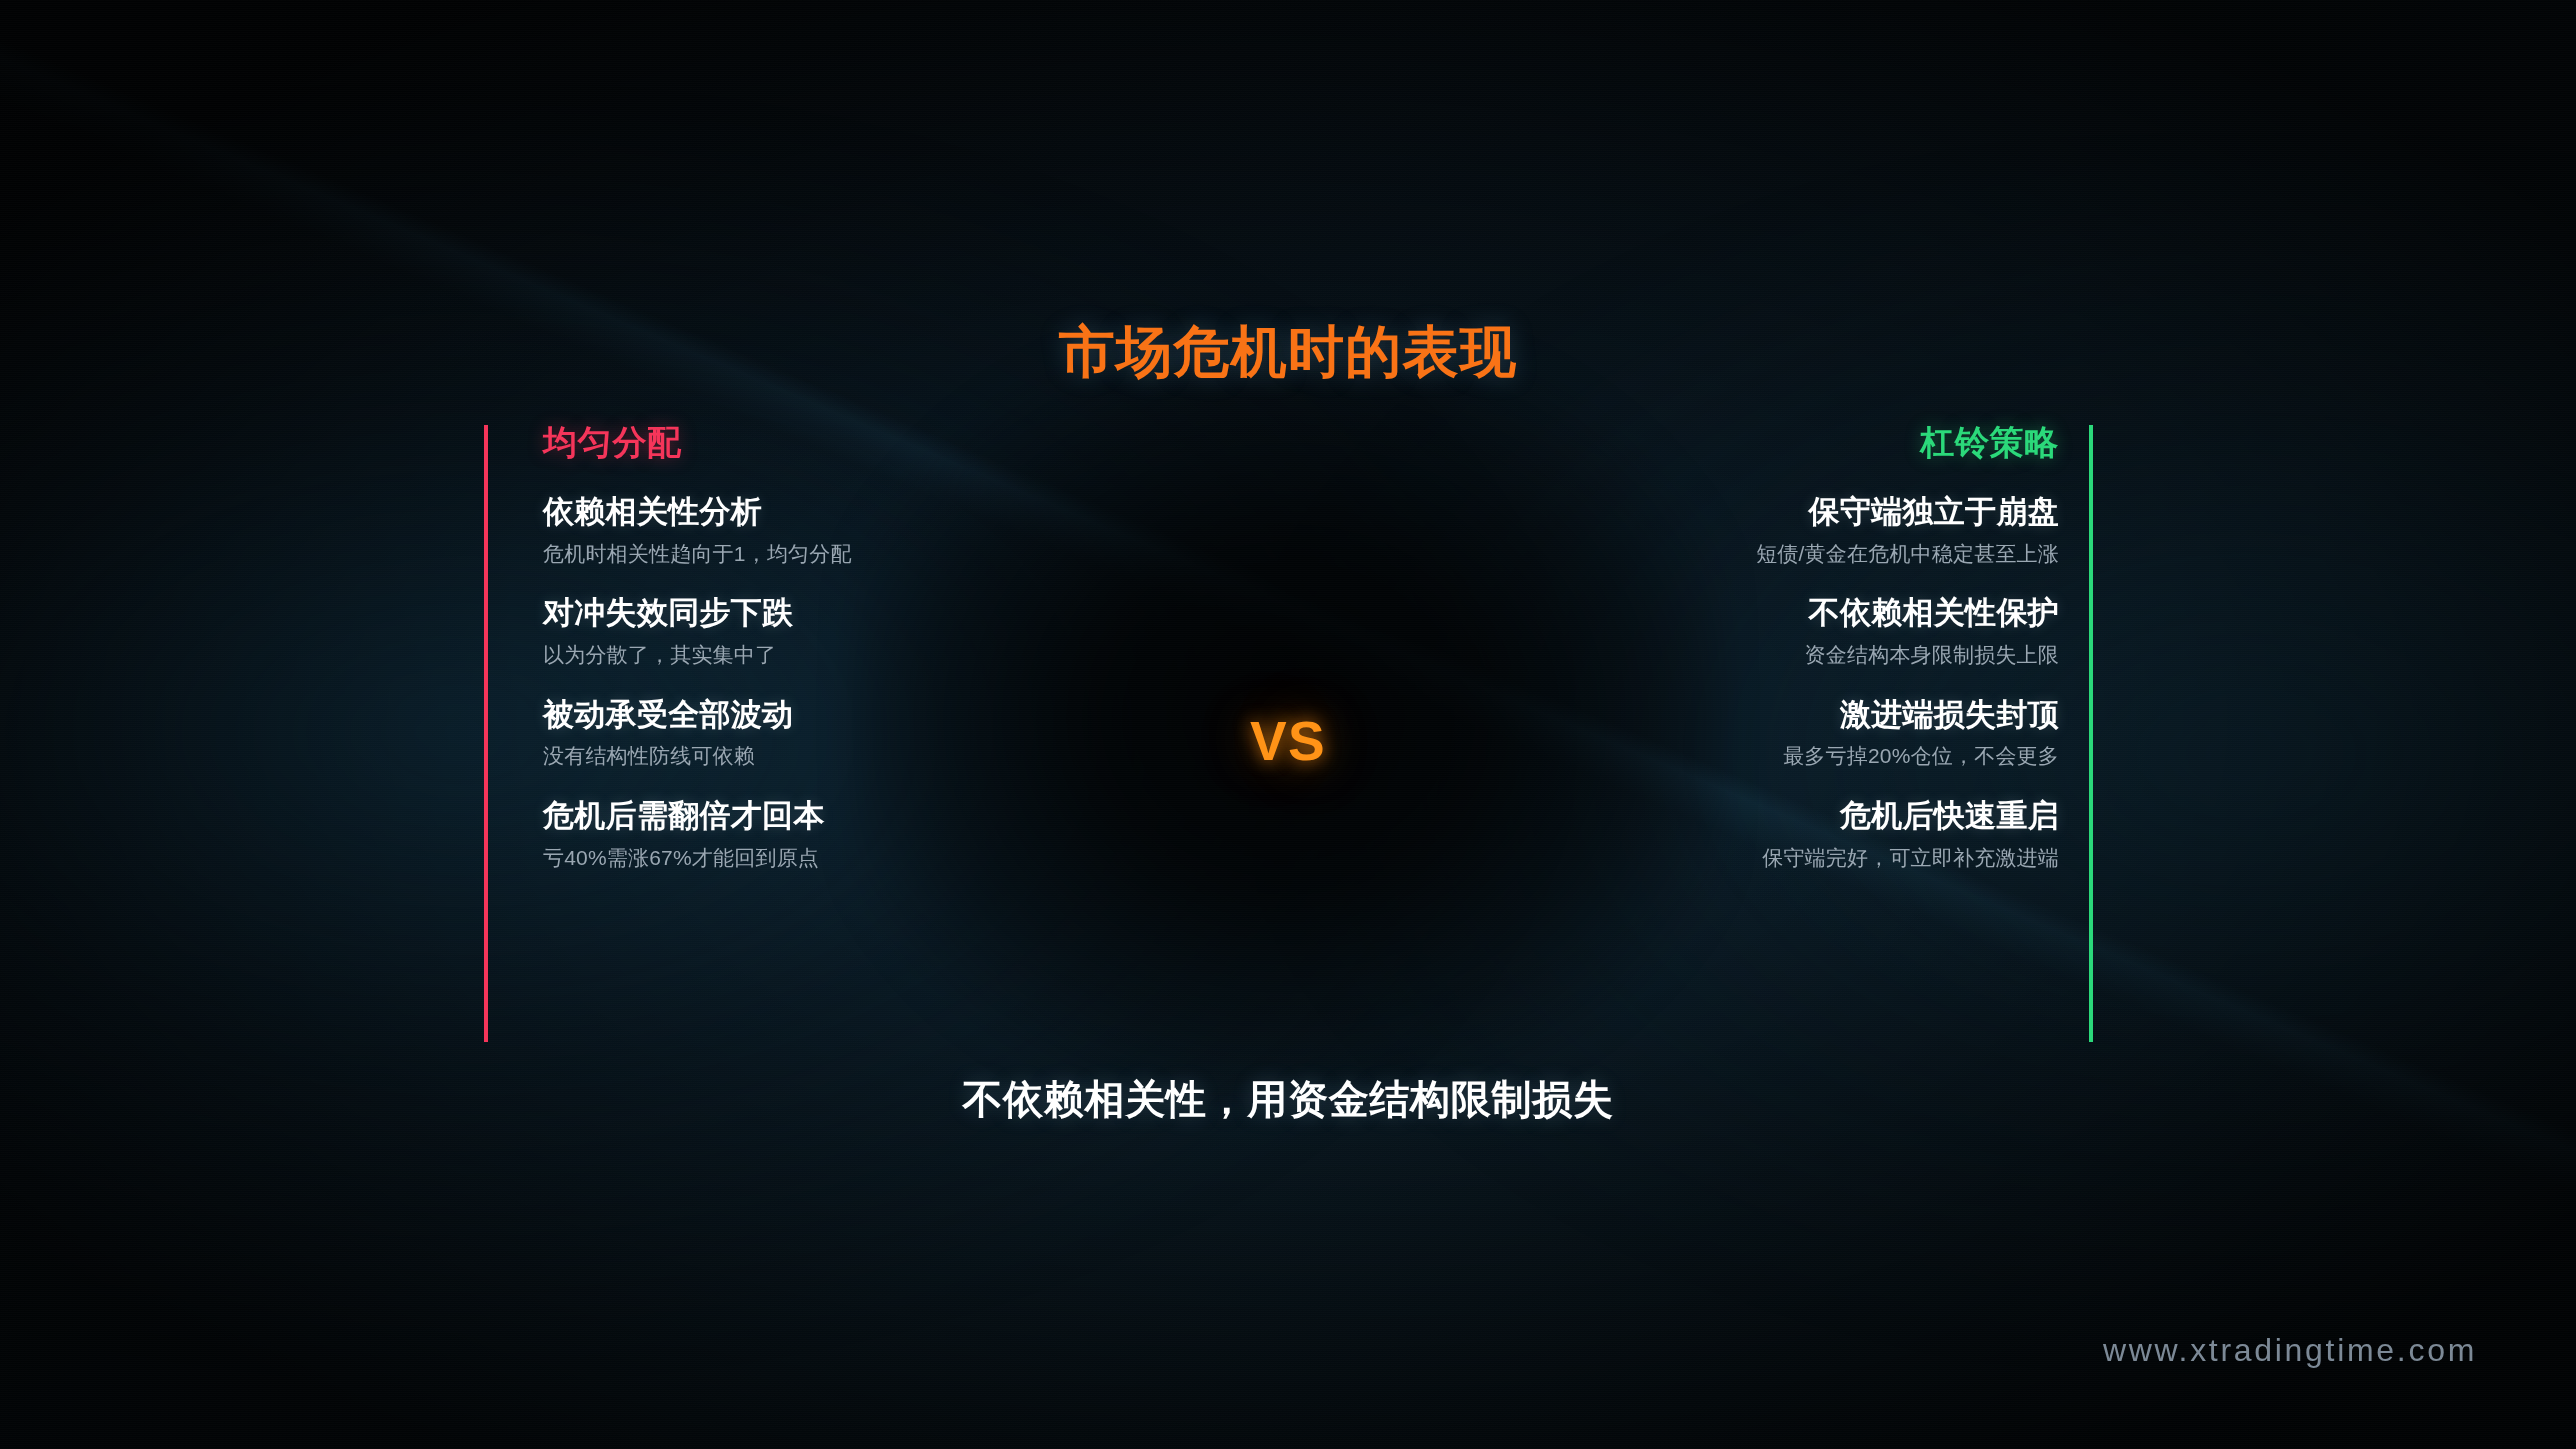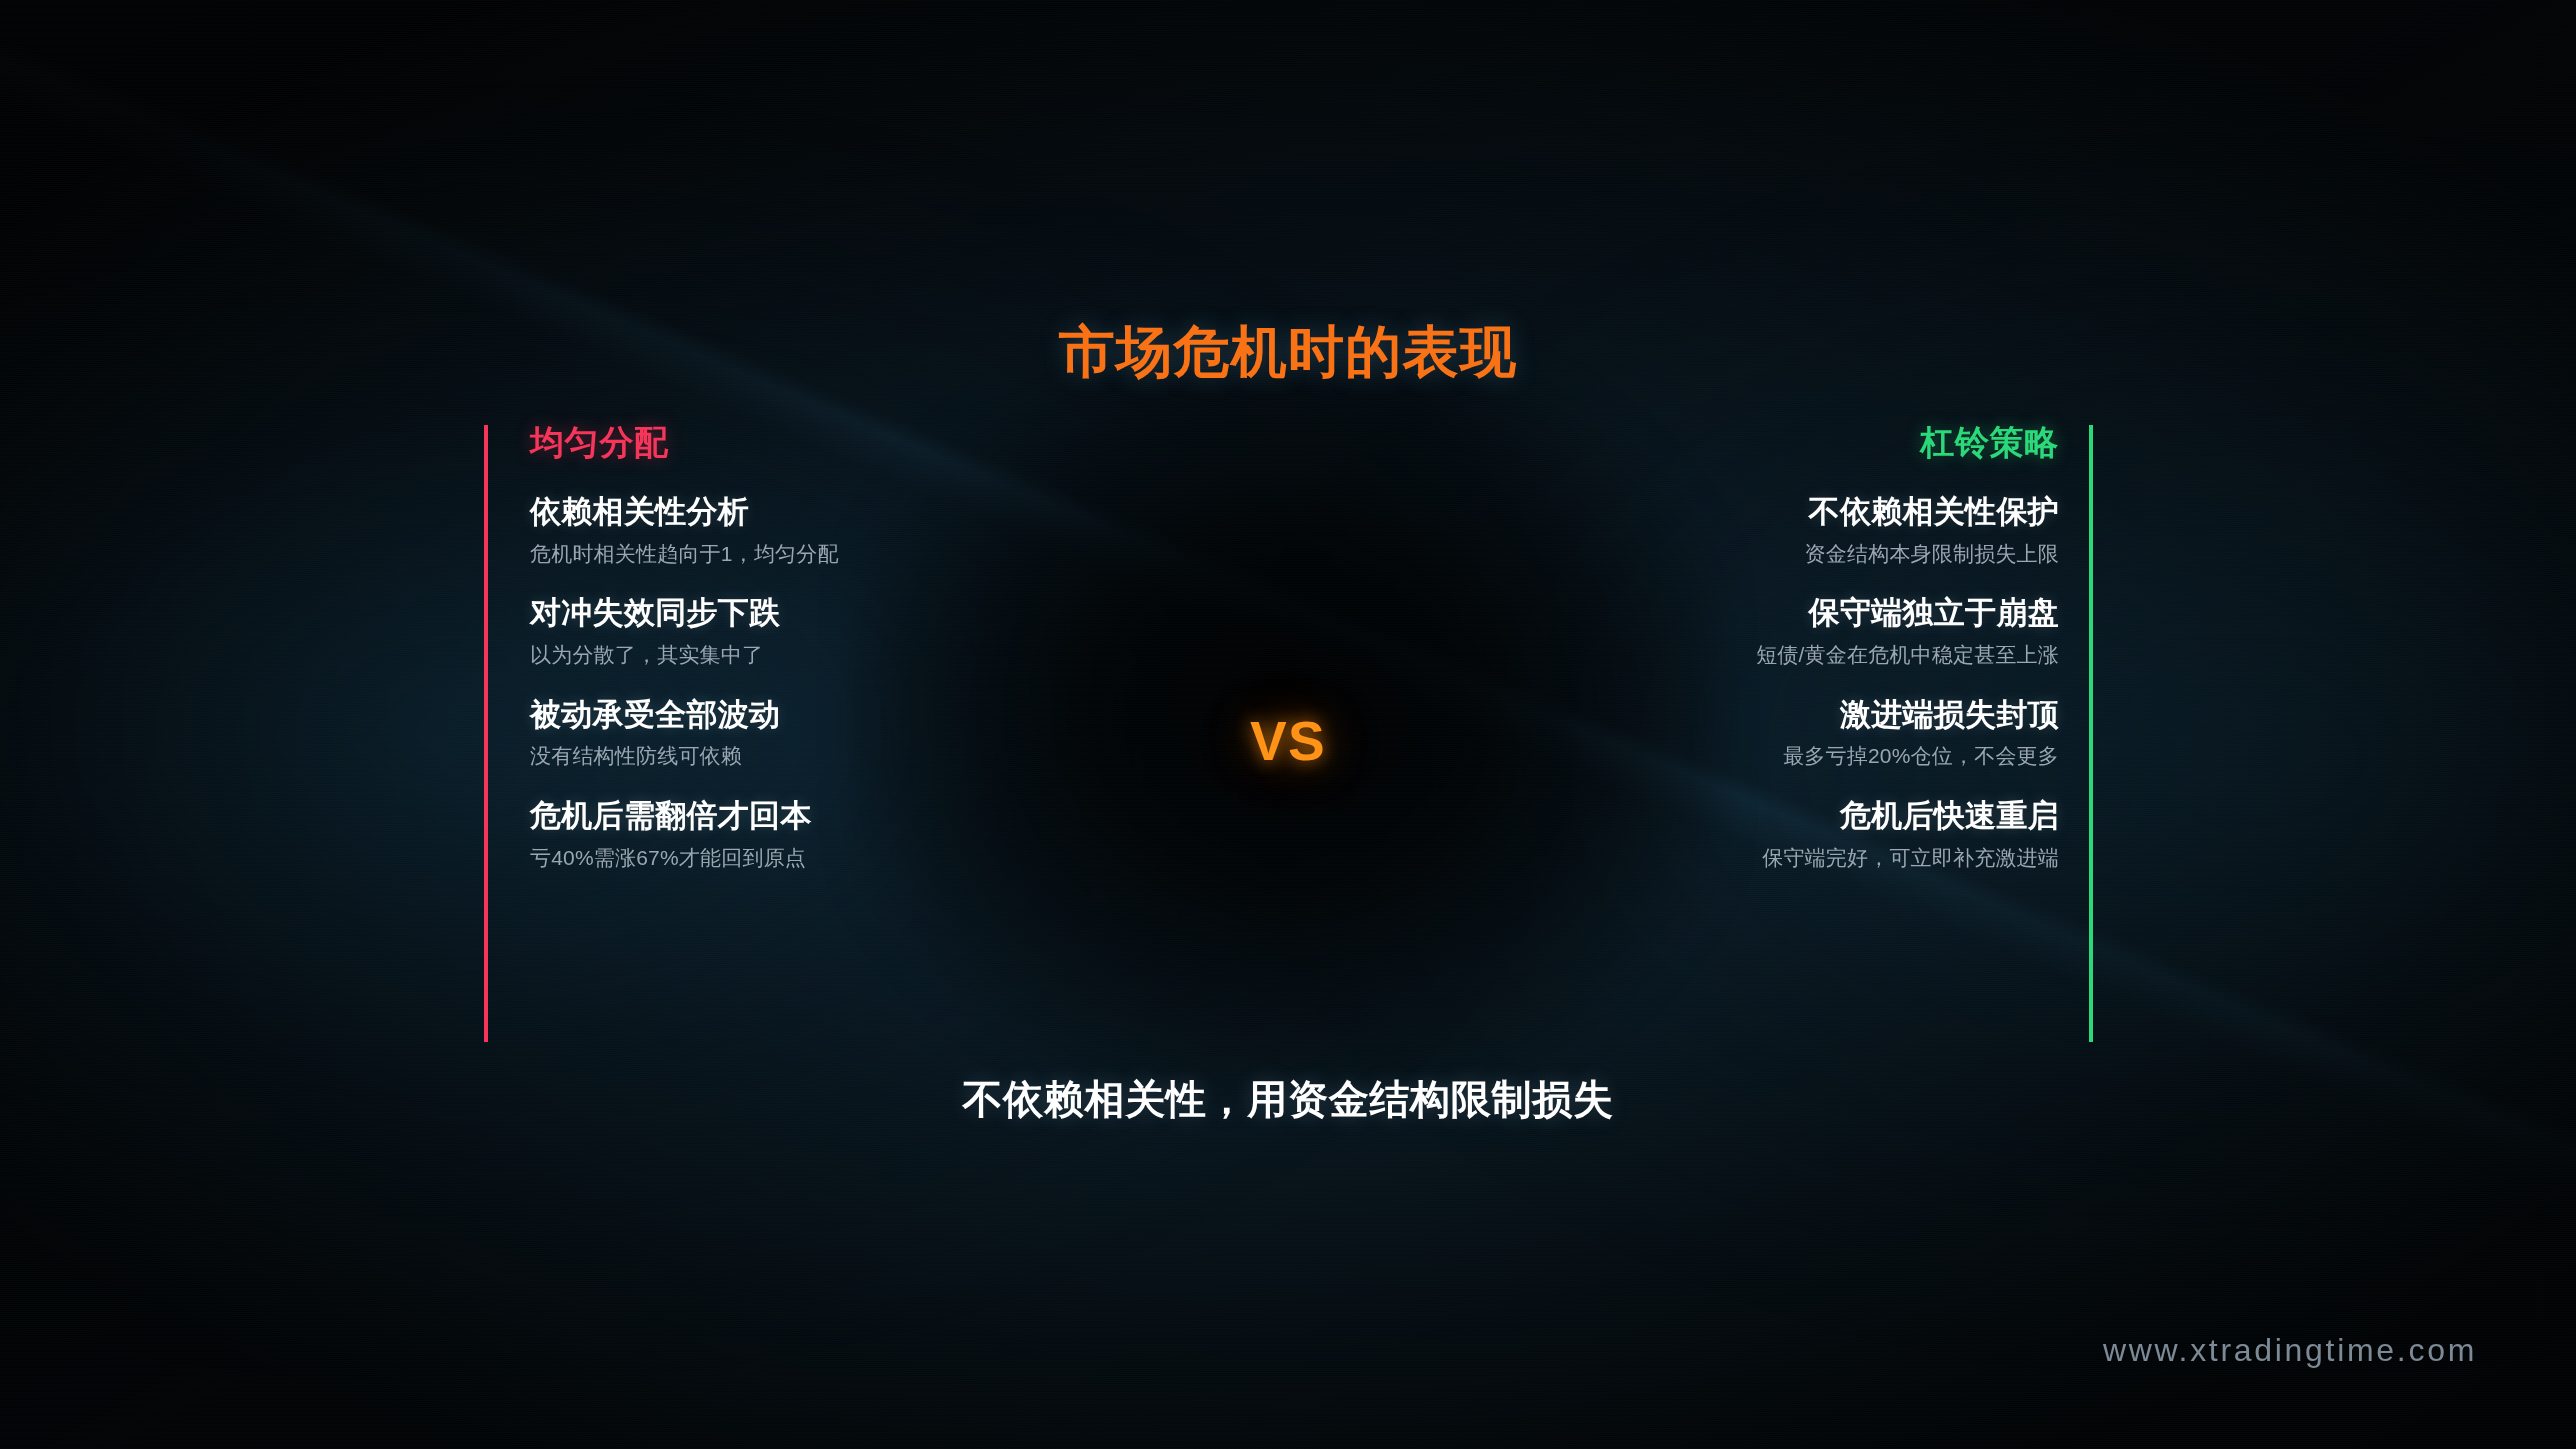--- a/index.html
+++ b/index.html
@@ -99,21 +99,21 @@
   }
 
   
   .col {
     position: absolute;
     top: 425px;
     width: 832px;
   }
   .col-left {
     left: 484px;
-    padding-left: 42px;
+    padding-left: 55px;
     border-left: 4.7px solid var(--accent-left);
     text-align: left;
     box-sizing: border-box;
     height: 617px;
   }
   .col-right {
     left: 1261px;
     width: 832px;
     padding-right: 30px;
     border-right: 4.7px solid var(--accent-right);
@@ -230,28 +230,28 @@
       <div class="item">
         <div class="item-title">危机后需翻倍才回本</div>
         <div class="item-sub">亏40%需涨67%才能回到原点</div>
       </div>
     </div>
 
     <div class="col col-right">
       <div class="col-header">杠铃策略</div>
 
       <div class="item">
+        <div class="item-title">保守端独立于崩盘</div>
+        <div class="item-sub">短债/黄金在危机中稳定甚至上涨</div>
+      </div>
+      <div class="item">
         <div class="item-title">不依赖相关性保护</div>
         <div class="item-sub">资金结构本身限制损失上限</div>
       </div>
       <div class="item">
-        <div class="item-title">保守端独立于崩盘</div>
-        <div class="item-sub">短债/黄金在危机中稳定甚至上涨</div>
-      </div>
-      <div class="item">
         <div class="item-title">激进端损失封顶</div>
         <div class="item-sub">最多亏掉20%仓位，不会更多</div>
       </div>
       <div class="item">
         <div class="item-title">危机后快速重启</div>
         <div class="item-sub">保守端完好，可立即补充激进端</div>
       </div>
     </div>
 
     <div class="vs-badge" style="color: rgb(255, 147, 23);">VS</div>

